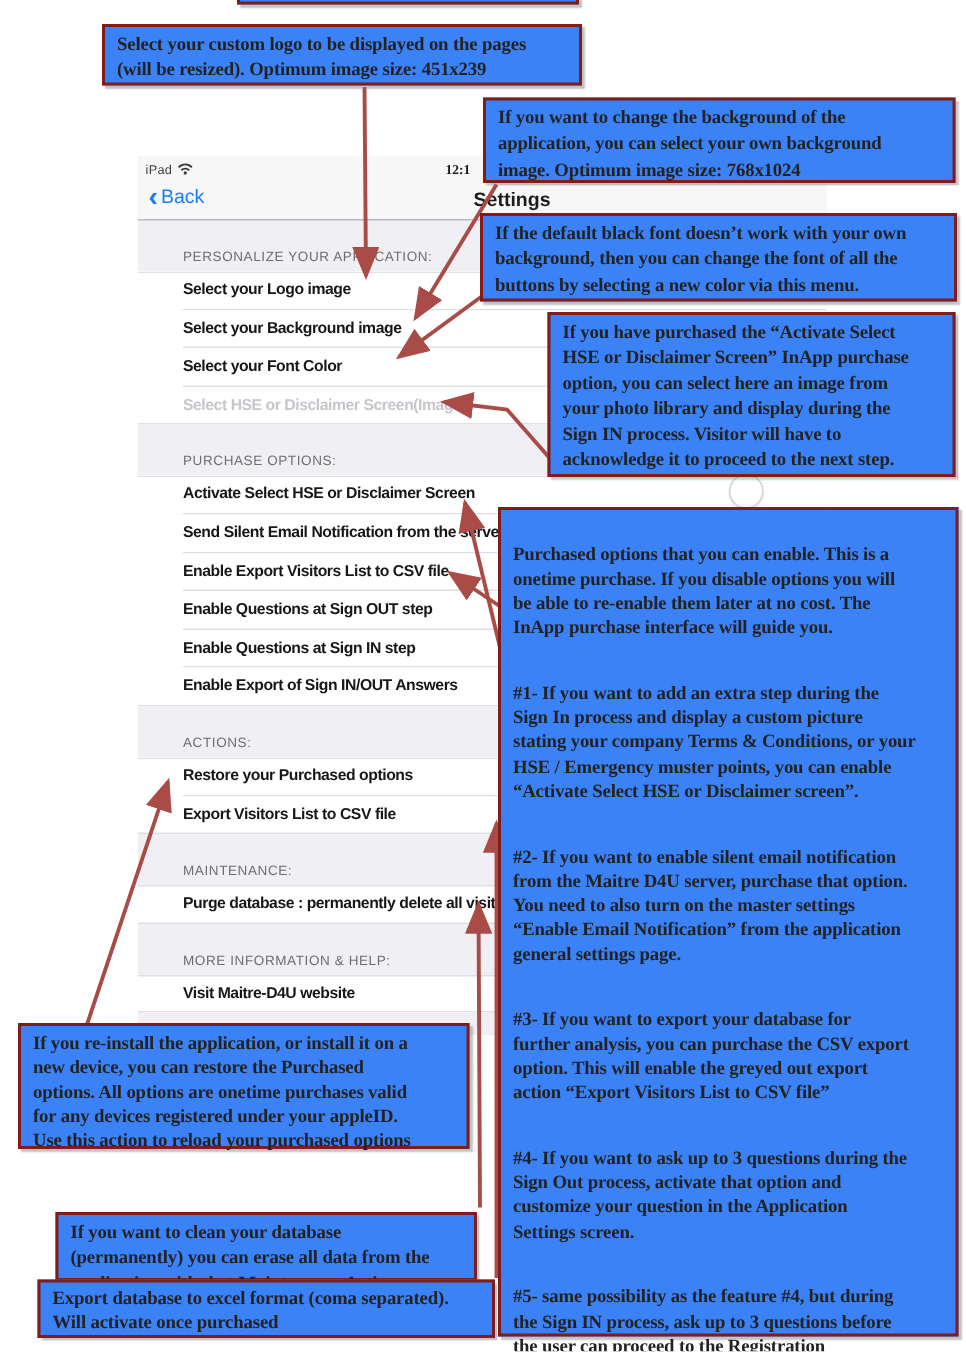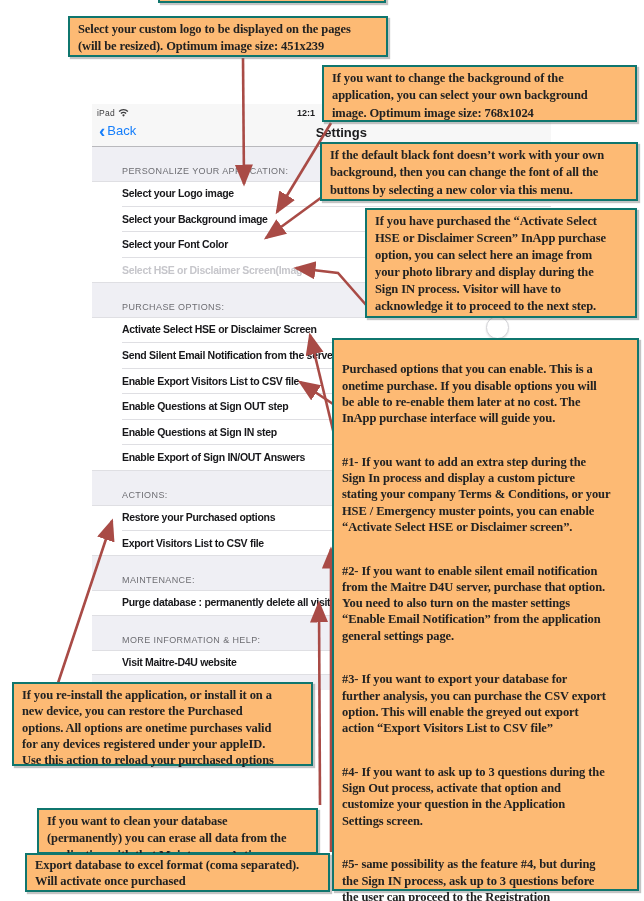--- a/index.html
+++ b/index.html
@@ -4,39 +4,39 @@
 <style>
   html,body{margin:0;padding:0;background:#fff;}
   #canvas{position:relative;width:644px;height:901px;background:#fff;overflow:hidden;
           font-family:"Liberation Sans","DejaVu Sans",sans-serif;}
 
   
   .ipad{position:absolute;left:92px;top:104px;width:459px;height:586px;background:#efeff4;z-index:1;}
   .bar{height:43px;background:#f7f7f7;border-bottom:1px solid #b9b9bd;position:relative;box-sizing:border-box;}
   .carrier{position:absolute;left:5px;top:4px;font-size:8.5px;color:#3c3c3e;letter-spacing:.2px;}
   .wifi{display:inline-block;vertical-align:-1px;margin-left:3px;}
-  .time{position:absolute;left:205px;top:4px;font-size:9px;font-weight:600;color:#1b1b1d;}
+  .time{position:absolute;left:205px;top:4px;font-size:9px;font-weight:600;color:#1b1b1d;font-family:Liberation Serif, serif;}
   .back{position:absolute;left:7px;top:19px;font-size:13px;color:#157efb;text-align:center;}
   .back .chev{font-size:19px;line-height:13px;vertical-align:-2px;font-weight:700;margin-right:2px;}
   .navtitle{position:absolute;left:175px;top:21px;width:100px;text-align:right;
             font-size:13px;font-weight:600;color:#1b1b1d;}
   .band{height:34px;position:relative;}
   .band span{position:absolute;left:30px;bottom:5px;font-size:9px;color:#6d6d72;letter-spacing:.4px;}
   .row{height:25.6px;background:#fff;position:relative;font-size:10.5px;font-weight:600;
        color:#17171a;line-height:25.6px;padding-left:30px;letter-spacing:-.3px;box-sizing:border-box;
        white-space:nowrap;overflow:hidden;}
   .row.first{box-shadow:inset 0 1px 0 #dfdfe3;}
   .row .sep{position:absolute;left:30px;right:0;bottom:0;height:1px;background:#dfdfe3;}
   .row.last .sep{left:0;}
   .row.dis{color:#c6c6cb;}
   .knob{position:absolute;left:486px;top:316px;width:21px;height:21px;border-radius:50%;
         background:#fff;border:1px solid #d4d4d8;box-shadow:0 1px 2px rgba(0,0,0,.12);z-index:2;}
 
   
-  .co{position:absolute;background:#fdba74;border:2px solid #0f766e;
+  .co{position:absolute;background:#3b82f6;border:2px solid #7f1d1d;
       box-shadow:2px 2px 1px rgba(125,125,125,.45);
       font-family:"Liberation Serif","DejaVu Serif",serif;font-size:12.5px;line-height:17.4px;
       font-weight:600;color:#222;padding:3px 8px 5px;white-space:pre-line;box-sizing:border-box;
       z-index:4;letter-spacing:-.1px;}
   .co.sliver{left:158px;top:-10px;width:228px;height:13px;padding:0;}
   .co.c-logo{left:68px;top:16px;width:320px;height:41px;}
   .co.c-bg{left:322px;top:65px;width:315px;height:57px;}
   .co.c-font{left:320px;top:142px;width:318px;height:59px;}
   .co.c-hse{left:365px;top:208px;width:272px;height:110px;line-height:17px;}
   .co.c-big{left:332px;top:338px;width:307px;height:553px;line-height:16.3px;padding-top:5px;}

